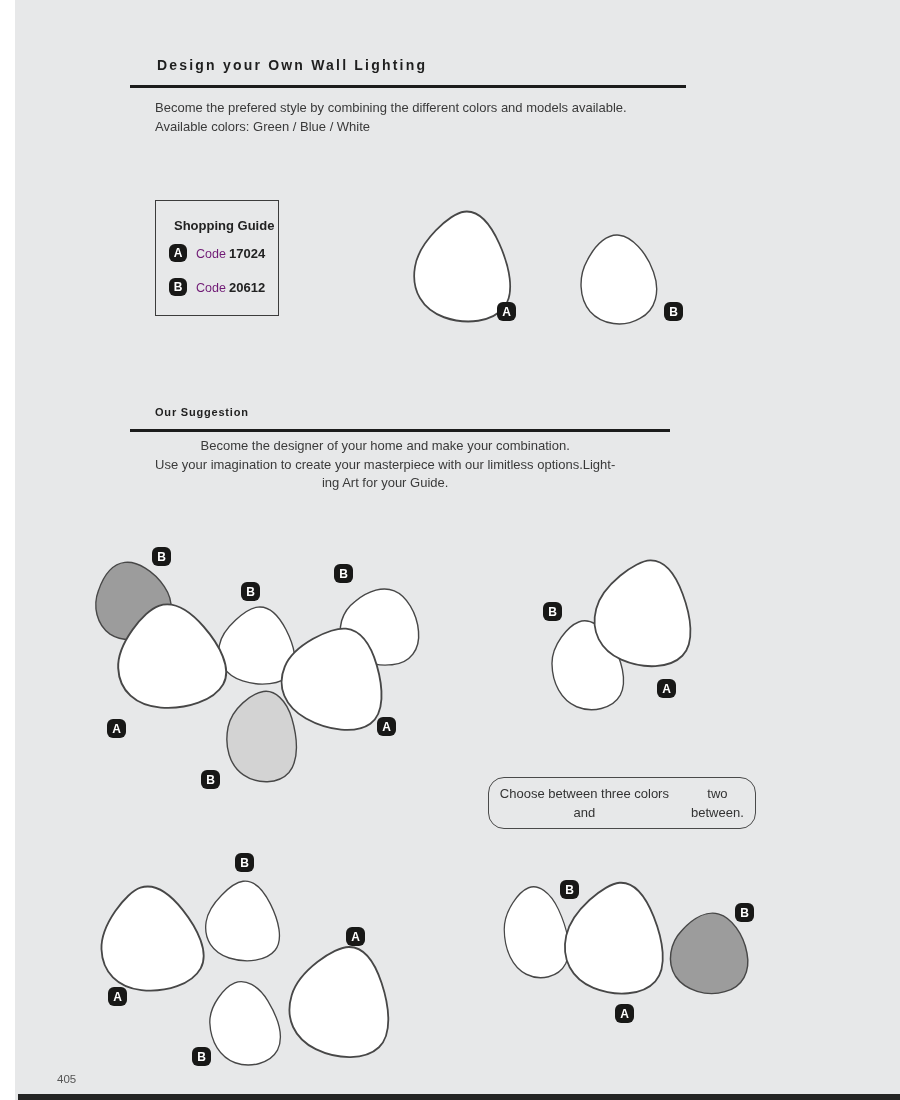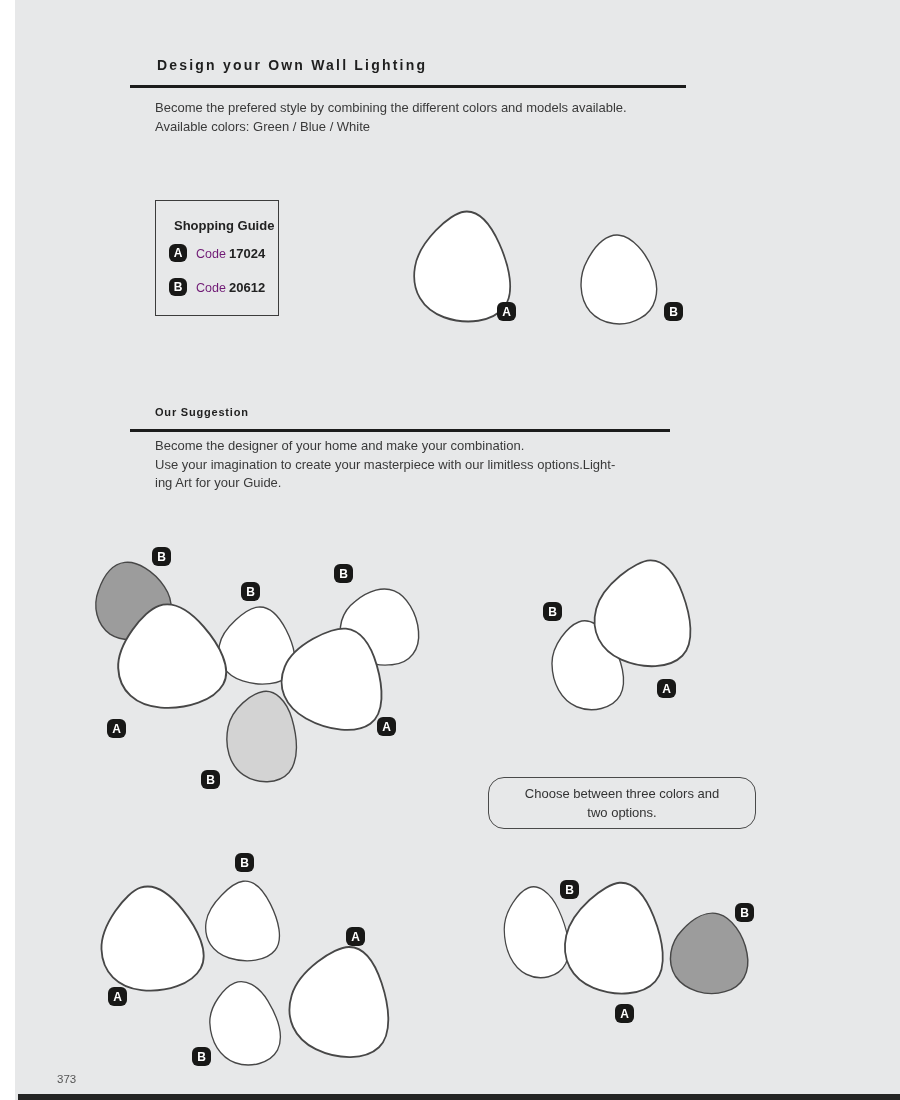--- a/index.html
+++ b/index.html
@@ -15,21 +15,21 @@
   .page-title{
     position:absolute;left:157px;top:57px;
     font-size:14px;font-weight:bold;letter-spacing:2.2px;color:#1f1f1f;white-space:nowrap;
   }
   .rule{position:absolute;height:2.5px;background:#1c1c1c;}
   .rule1{left:130px;top:85px;width:556px;}
   .rule2{left:130px;top:429px;width:540px;}
 
   .body-text{position:absolute;font-size:13px;line-height:18.5px;color:#3a3a3a;}
   .intro{left:155px;top:99px;}
-  .suggestion-body{left:155px;top:437px;}
+  .suggestion-body{left:155px;top:437px;text-align:center;}
 
   .section-title{
     position:absolute;left:155px;top:406px;
     font-size:11px;font-weight:bold;letter-spacing:0.8px;color:#1f1f1f;white-space:nowrap;
   }
 
   
   .sg-box{
     position:absolute;left:155px;top:200px;width:124px;height:116px;
     border:1.3px solid #3c3c3c;background:transparent;box-sizing:border-box;
@@ -53,21 +53,21 @@
 
   
   .pebble{position:absolute;overflow:visible;fill:#ffffff;stroke:#474747;stroke-width:1.5px;}
   .pebble.dark{fill:#9c9c9c;}
   .pebble.light{fill:#d3d3d3;}
 
   
   .callout{
     position:absolute;left:488px;top:777px;width:268px;height:52px;
     border:1.5px solid #4a4a4a;border-radius:16px;box-sizing:border-box;
-    display:flex;flex-direction:column;align-items:center;justify-content:center;
+    display:flex;flex-direction:row;align-items:center;justify-content:center;
     font-size:13px;line-height:19px;color:#333;text-align:center;
   }
 
   .page-number{position:absolute;left:57px;top:1073px;font-size:11.5px;color:#555;}
 </style>
 </head>
 <body>
 
 <svg width="0" height="0" style="position:absolute" aria-hidden="true">
   <defs>
@@ -153,21 +153,21 @@
       <use href="#peb-c"></use>
     </svg>
   <svg class="pebble" viewBox="0 0 100 100" preserveAspectRatio="none" style="left:588px;top:552px;width:117px;height:122px;transform:rotate(9deg);">
       <use href="#peb-a"></use>
     </svg>
   <span class="badge" style="left:543px;top:602px;">B</span>
   <span class="badge" style="left:657px;top:679px;">A</span>
 
   <div class="callout">
     <div>Choose between three colors and</div>
-    <div>two options.</div>
+    <div>two between.</div>
   </div>
 
   <svg class="pebble" viewBox="0 0 100 100" preserveAspectRatio="none" style="left:200px;top:875px;width:89px;height:92px;transform:rotate(3deg);">
       <use href="#peb-a"></use>
     </svg>
   <svg class="pebble" viewBox="0 0 100 100" preserveAspectRatio="none" style="left:203px;top:976px;width:89px;height:93px;transform:rotate(-8deg);">
       <use href="#peb-c"></use>
     </svg>
   <svg class="pebble" viewBox="0 0 100 100" preserveAspectRatio="none" style="left:92px;top:878px;width:121px;height:121px;transform:rotate(-8deg);">
       <use href="#peb-a"></use>
@@ -186,15 +186,15 @@
   <svg class="pebble dark" viewBox="0 0 100 100" preserveAspectRatio="none" style="left:664px;top:908px;width:96px;height:93px;transform:rotate(7deg);">
       <use href="#peb-b"></use>
     </svg>
   <svg class="pebble" viewBox="0 0 100 100" preserveAspectRatio="none" style="left:558px;top:874px;width:119px;height:128px;transform:rotate(7deg);">
       <use href="#peb-a"></use>
     </svg>
   <span class="badge" style="left:560px;top:880px;">B</span>
   <span class="badge" style="left:615px;top:1004px;">A</span>
   <span class="badge" style="left:735px;top:903px;">B</span>
 
-  <div class="page-number">373</div>
+  <div class="page-number">405</div>
   <div class="bottom-bar"></div>
 </div>
 
 </body></html>

